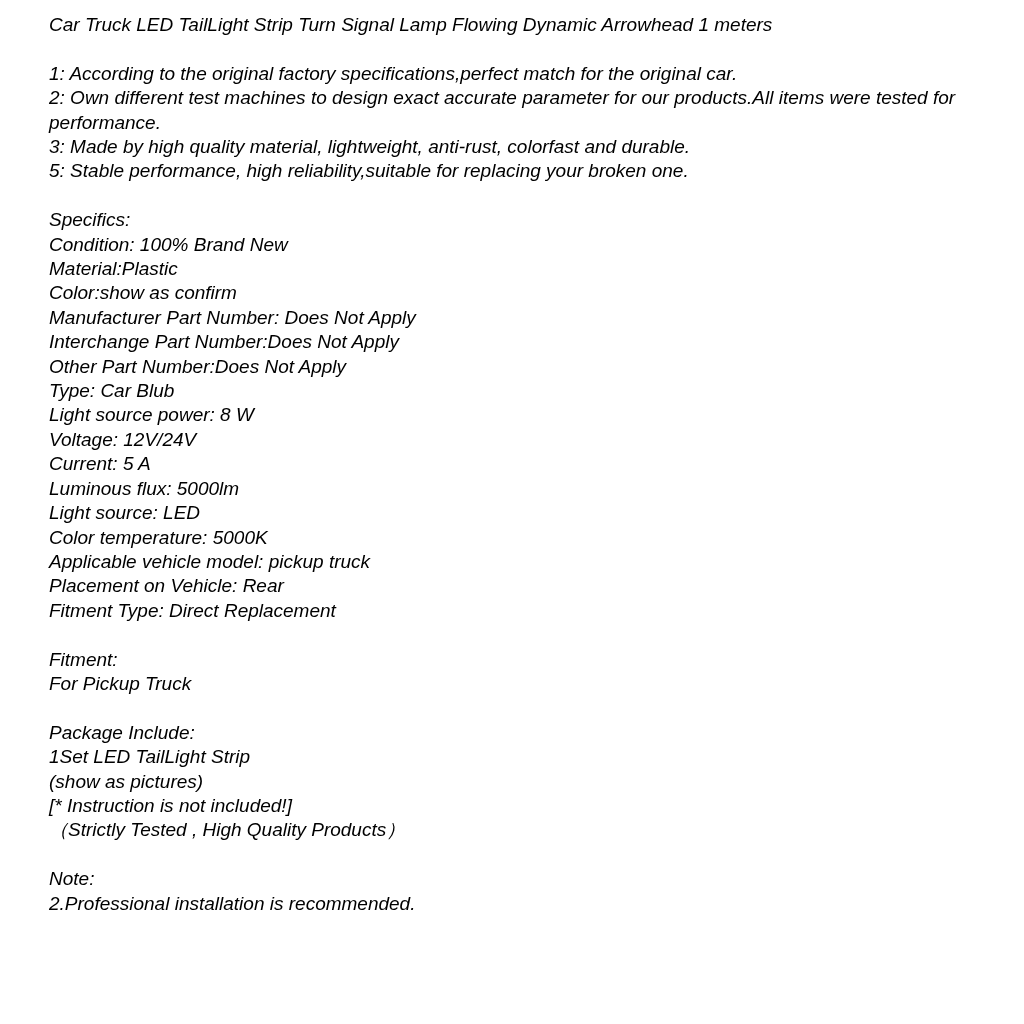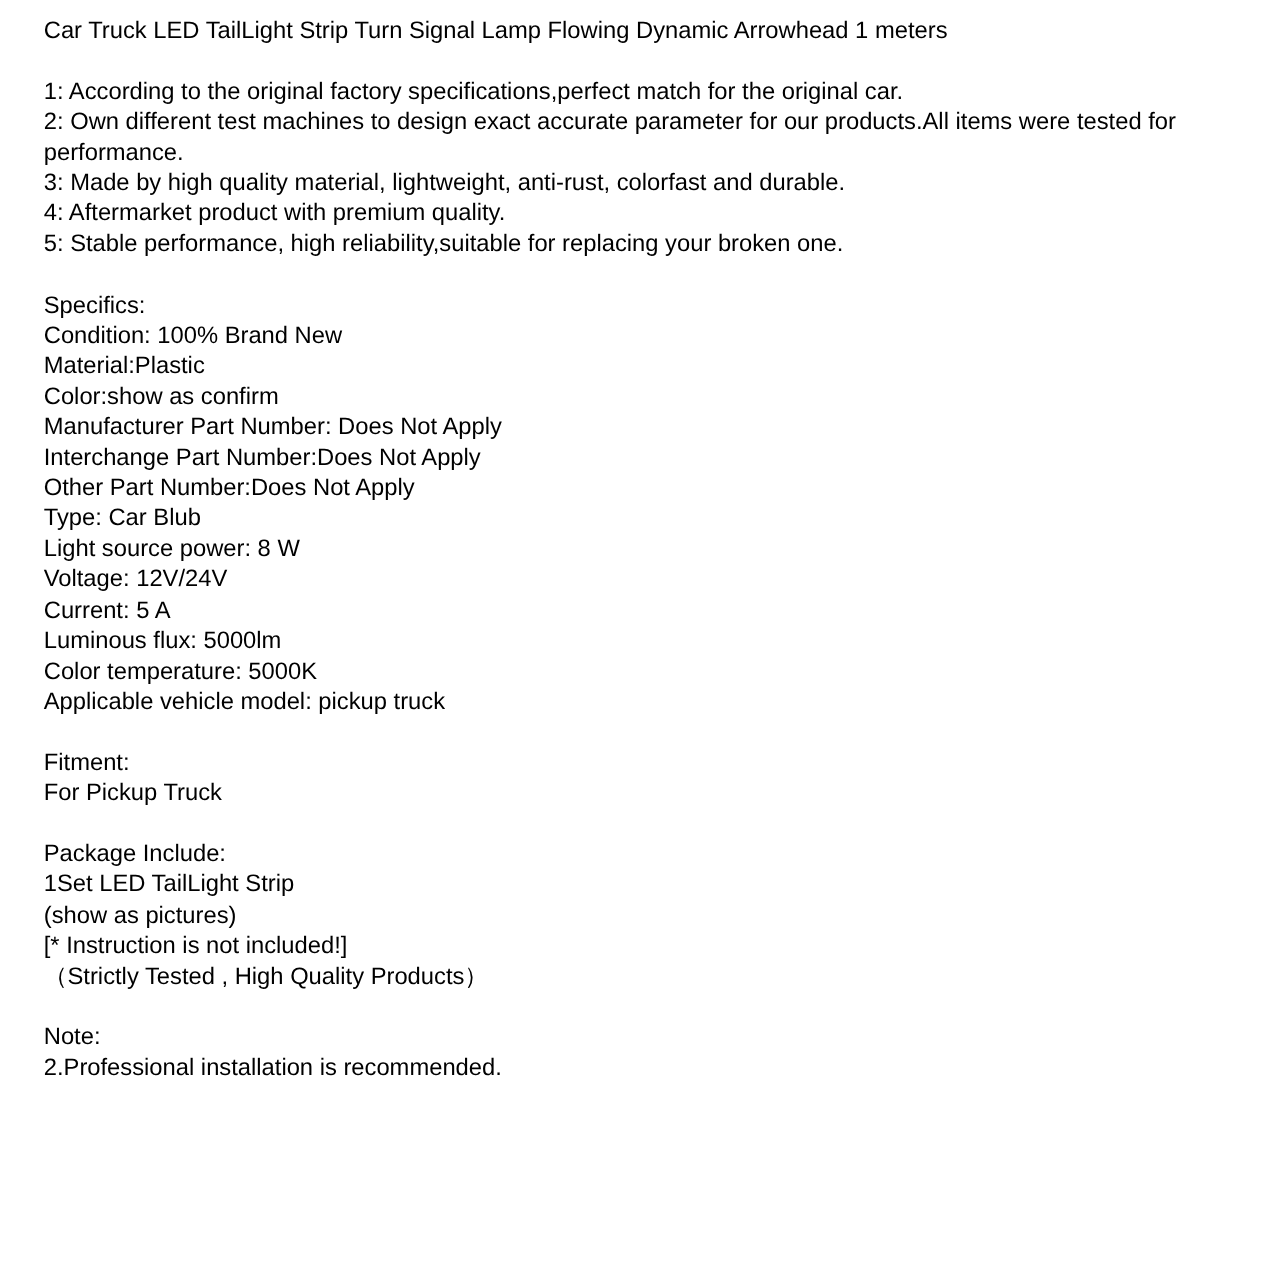--- a/index.html
+++ b/index.html
@@ -11,22 +11,23 @@
     height: 1024px;
     background: #ffffff;
     color: #000000;
     font-family: "Liberation Sans", sans-serif;
     font-size: 19px;
     line-height: 24.4px;
     font-weight: 400;
     overflow: hidden;
   }
   .doc {
-    padding: 13px 0 0 35px;
+    padding: 13px 0 0 49px;
     width: 950px;
+    font-style: italic;
   }
   .para {
     margin: 0 0 24.4px 0;
   }
   .line {
     min-height: 24.4px;
   }
 </style>
 </head>
 <body>
@@ -34,39 +35,41 @@
 <div class="doc">
 
   <div class="para">
     <div class="line">Car Truck LED TailLight Strip Turn Signal Lamp Flowing Dynamic Arrowhead 1 meters</div>
   </div>
 
   <div class="para">
     <div class="line">1: According to the original factory specifications,perfect match for the original car.</div>
     <div class="line">2: Own different test machines to design exact accurate parameter for our products.All items were tested for performance.</div>
     <div class="line">3: Made by high quality material, lightweight, anti-rust, colorfast and durable.</div>
-    <div class="line">4: Aftermarket product with premium quality.</div>
     <div class="line">5: Stable performance, high reliability,suitable for replacing your broken one.</div>
   </div>
 
   <div class="para">
     <div class="line">Specifics:</div>
     <div class="line">Condition: 100% Brand New</div>
     <div class="line">Material:Plastic</div>
     <div class="line">Color:show as confirm</div>
     <div class="line">Manufacturer Part Number: Does Not Apply</div>
     <div class="line">Interchange Part Number:Does Not Apply</div>
     <div class="line">Other Part Number:Does Not Apply</div>
     <div class="line">Type: Car Blub</div>
     <div class="line">Light source power: 8 W</div>
     <div class="line">Voltage: 12V/24V</div>
     <div class="line">Current: 5 A</div>
     <div class="line">Luminous flux: 5000lm</div>
+    <div class="line">Light source: LED</div>
     <div class="line">Color temperature: 5000K</div>
     <div class="line">Applicable vehicle model: pickup truck</div>
+    <div class="line">Placement on Vehicle: Rear</div>
+    <div class="line">Fitment Type: Direct Replacement</div>
   </div>
 
   <div class="para">
     <div class="line">Fitment:</div>
     <div class="line">For Pickup Truck</div>
   </div>
 
   <div class="para">
     <div class="line">Package Include:</div>
     <div class="line">1Set LED TailLight Strip</div>

